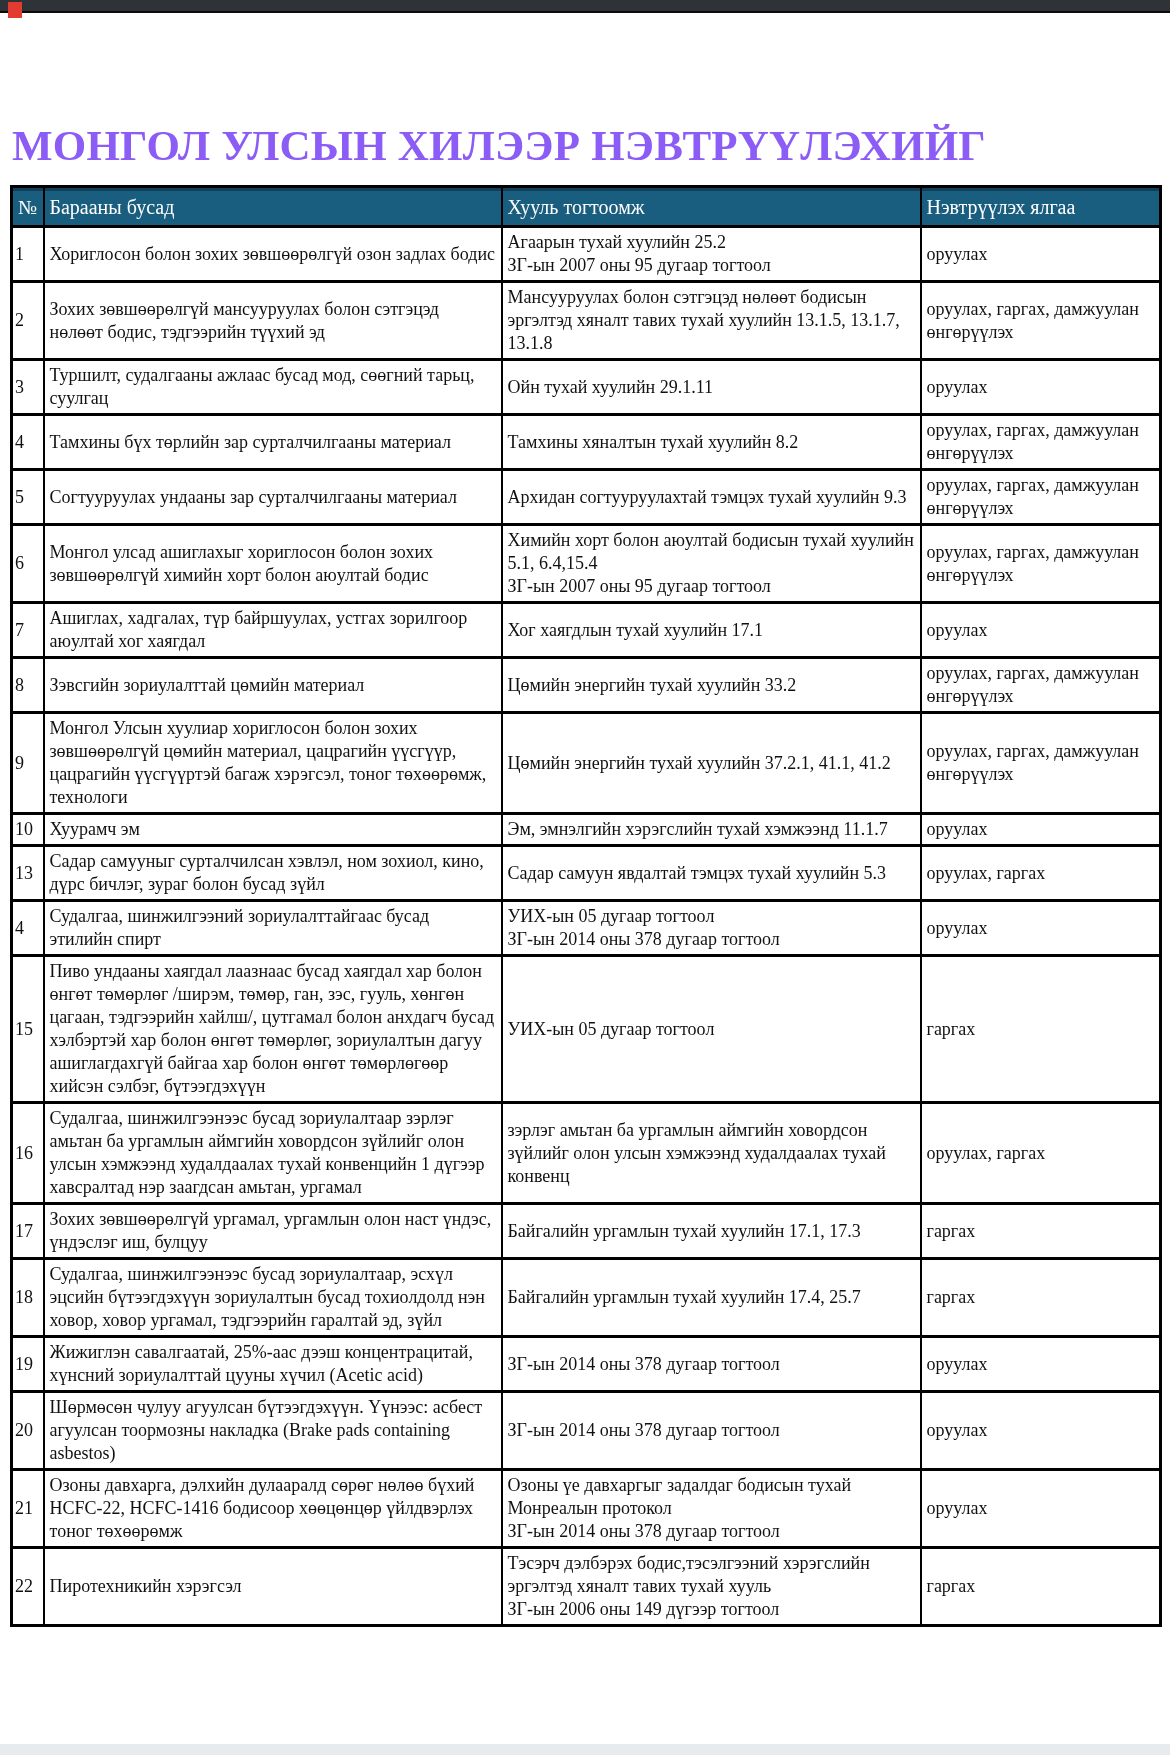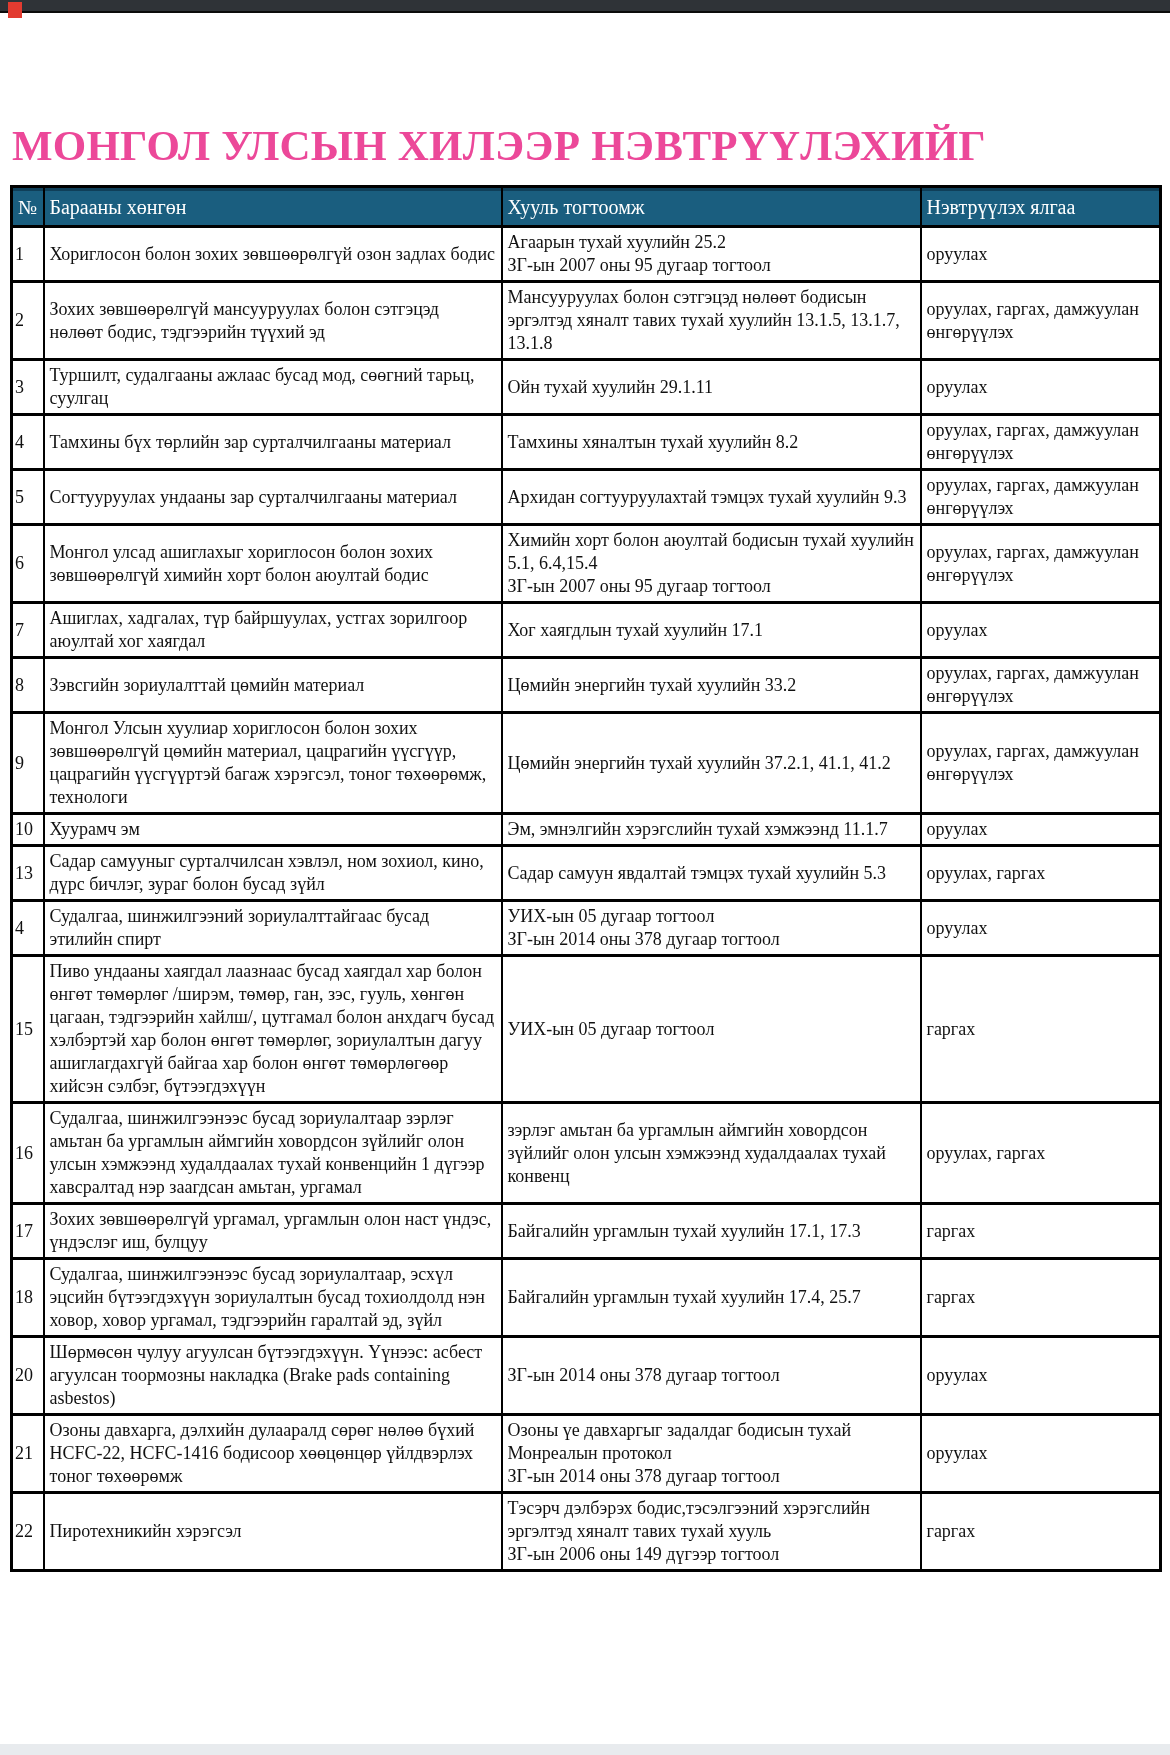--- a/index.html
+++ b/index.html
@@ -28,21 +28,21 @@
     width: 14px;
     height: 16px;
     background: #e23b30;
     z-index: 5;
   }
   .title {
     margin: 106px 20px 12px 12px;
     font-size: 43px;
     line-height: 54px;
     font-weight: 700;
-    color: #ec4899;
+    color: #8b5cf6;
     letter-spacing: 0.2px;
   }
   .title span { display: block; }
   table.goods {
     margin-left: 10px;
     width: 1149px;
     table-layout: fixed;
     border-collapse: collapse;
     border: 3px solid #000000;
     font-size: 18px;
@@ -94,21 +94,21 @@
 <table class="goods">
   <colgroup>
     <col class="c1">
       <col class="c2">
       <col class="c3">
       <col class="c4">
   </colgroup>
   <thead>
     <tr>
       <th>№</th>
-      <th>Барааны хөнгөн</th>
+      <th>Барааны бусад</th>
       <th>Хууль тогтоомж</th>
       <th>Нэвтрүүлэх ялгаа</th>
     </tr>
   </thead>
   <tbody>
       <tr>
     <td class="c-no">1</td>
     <td class="c-type">Хориглосон болон зохих зөвшөөрөлгүй озон задлах бодис</td>
     <td class="c-law">Агаарын тухай хуулийн 25.2
 ЗГ-ын 2007 оны 95 дугаар тогтоол</td>
@@ -200,20 +200,26 @@
     <td class="c-law">Байгалийн ургамлын тухай хуулийн 17.1, 17.3</td>
     <td class="c-mode">гаргах</td>
   </tr>
       <tr>
     <td class="c-no">18</td>
     <td class="c-type">Судалгаа, шинжилгээнээс бусад зориулалтаар, эсхүл эцсийн бүтээгдэхүүн зориулалтын бусад тохиолдолд нэн ховор, ховор ургамал, тэдгээрийн гаралтай эд, зүйл</td>
     <td class="c-law">Байгалийн ургамлын тухай хуулийн 17.4, 25.7</td>
     <td class="c-mode">гаргах</td>
   </tr>
       <tr>
+    <td class="c-no">19</td>
+    <td class="c-type">Жижиглэн  савалгаатай, 25%-аас дээш концентрацитай, хүнсний зориулалттай цууны хүчил (Acetic acid)</td>
+    <td class="c-law">ЗГ-ын 2014 оны 378 дугаар тогтоол</td>
+    <td class="c-mode">оруулах</td>
+  </tr>
+      <tr>
     <td class="c-no">20</td>
     <td class="c-type">Шөрмөсөн чулуу агуулсан бүтээгдэхүүн. Үүнээс: асбест агуулсан тоормозны накладка (Brake pads containing asbestos)</td>
     <td class="c-law">ЗГ-ын 2014 оны 378 дугаар тогтоол</td>
     <td class="c-mode">оруулах</td>
   </tr>
       <tr>
     <td class="c-no">21</td>
     <td class="c-type">Озоны давхарга, дэлхийн дулааралд сөрөг нөлөө бүхий HCFC-22, HCFC-1416 бодисоор хөөцөнцөр үйлдвэрлэх тоног төхөөрөмж</td>
     <td class="c-law">Озоны үе давхаргыг задалдаг бодисын тухай Монреалын протокол
 ЗГ-ын 2014 оны 378 дугаар тогтоол</td>

